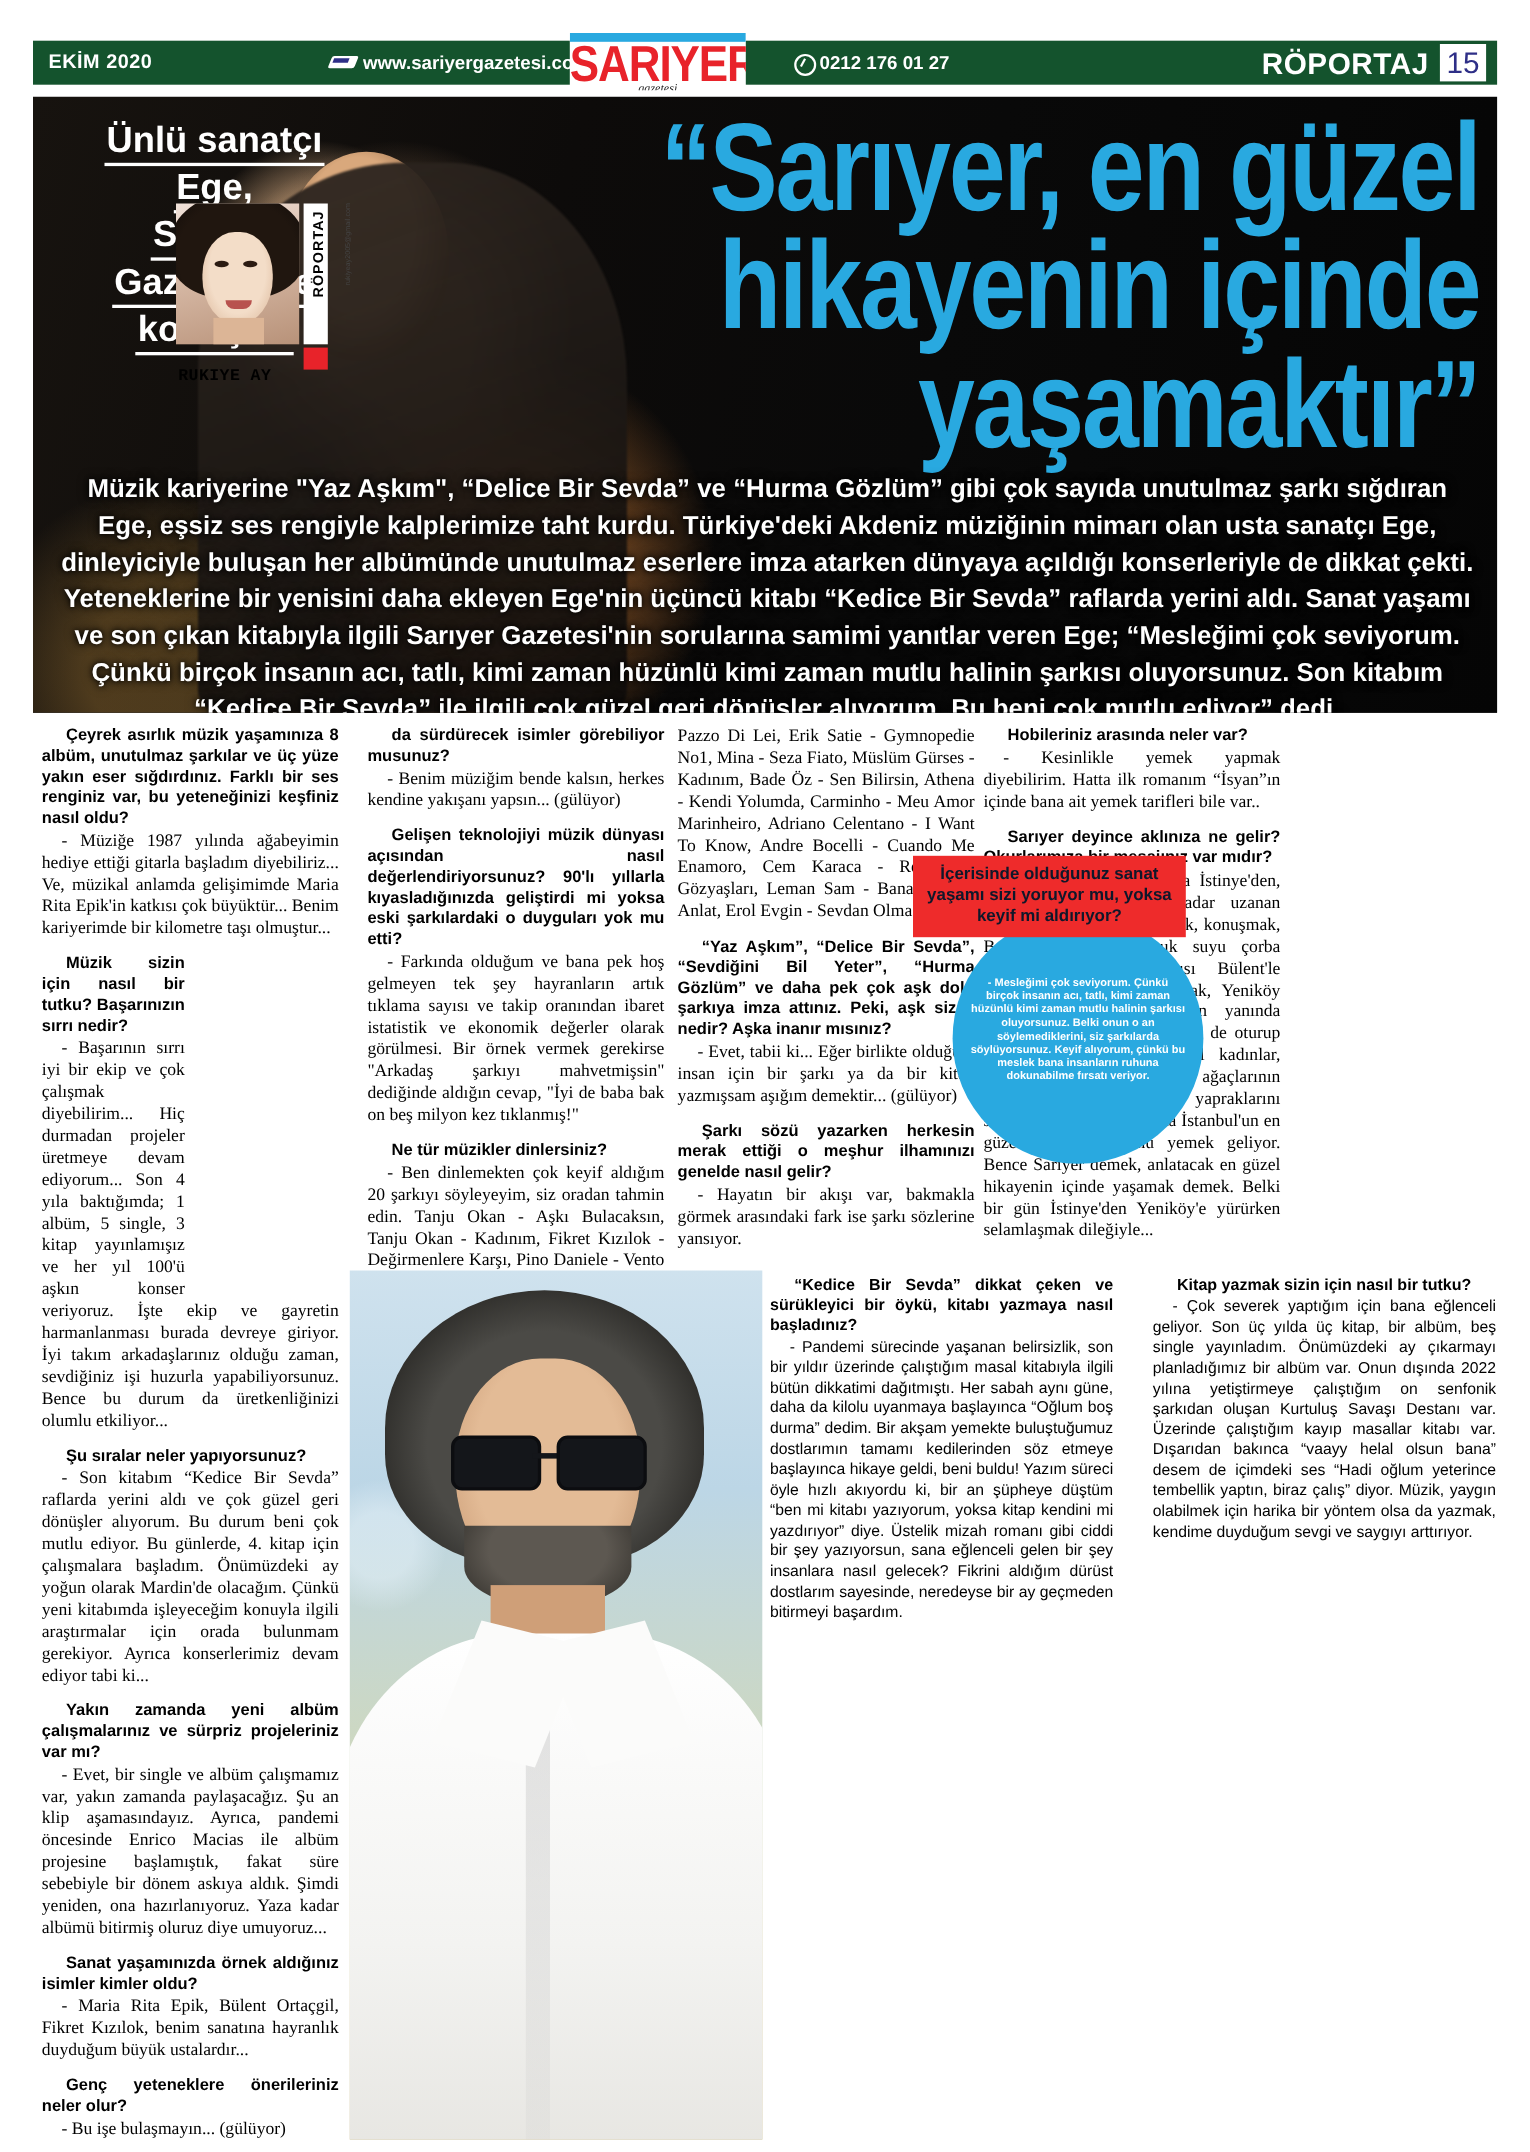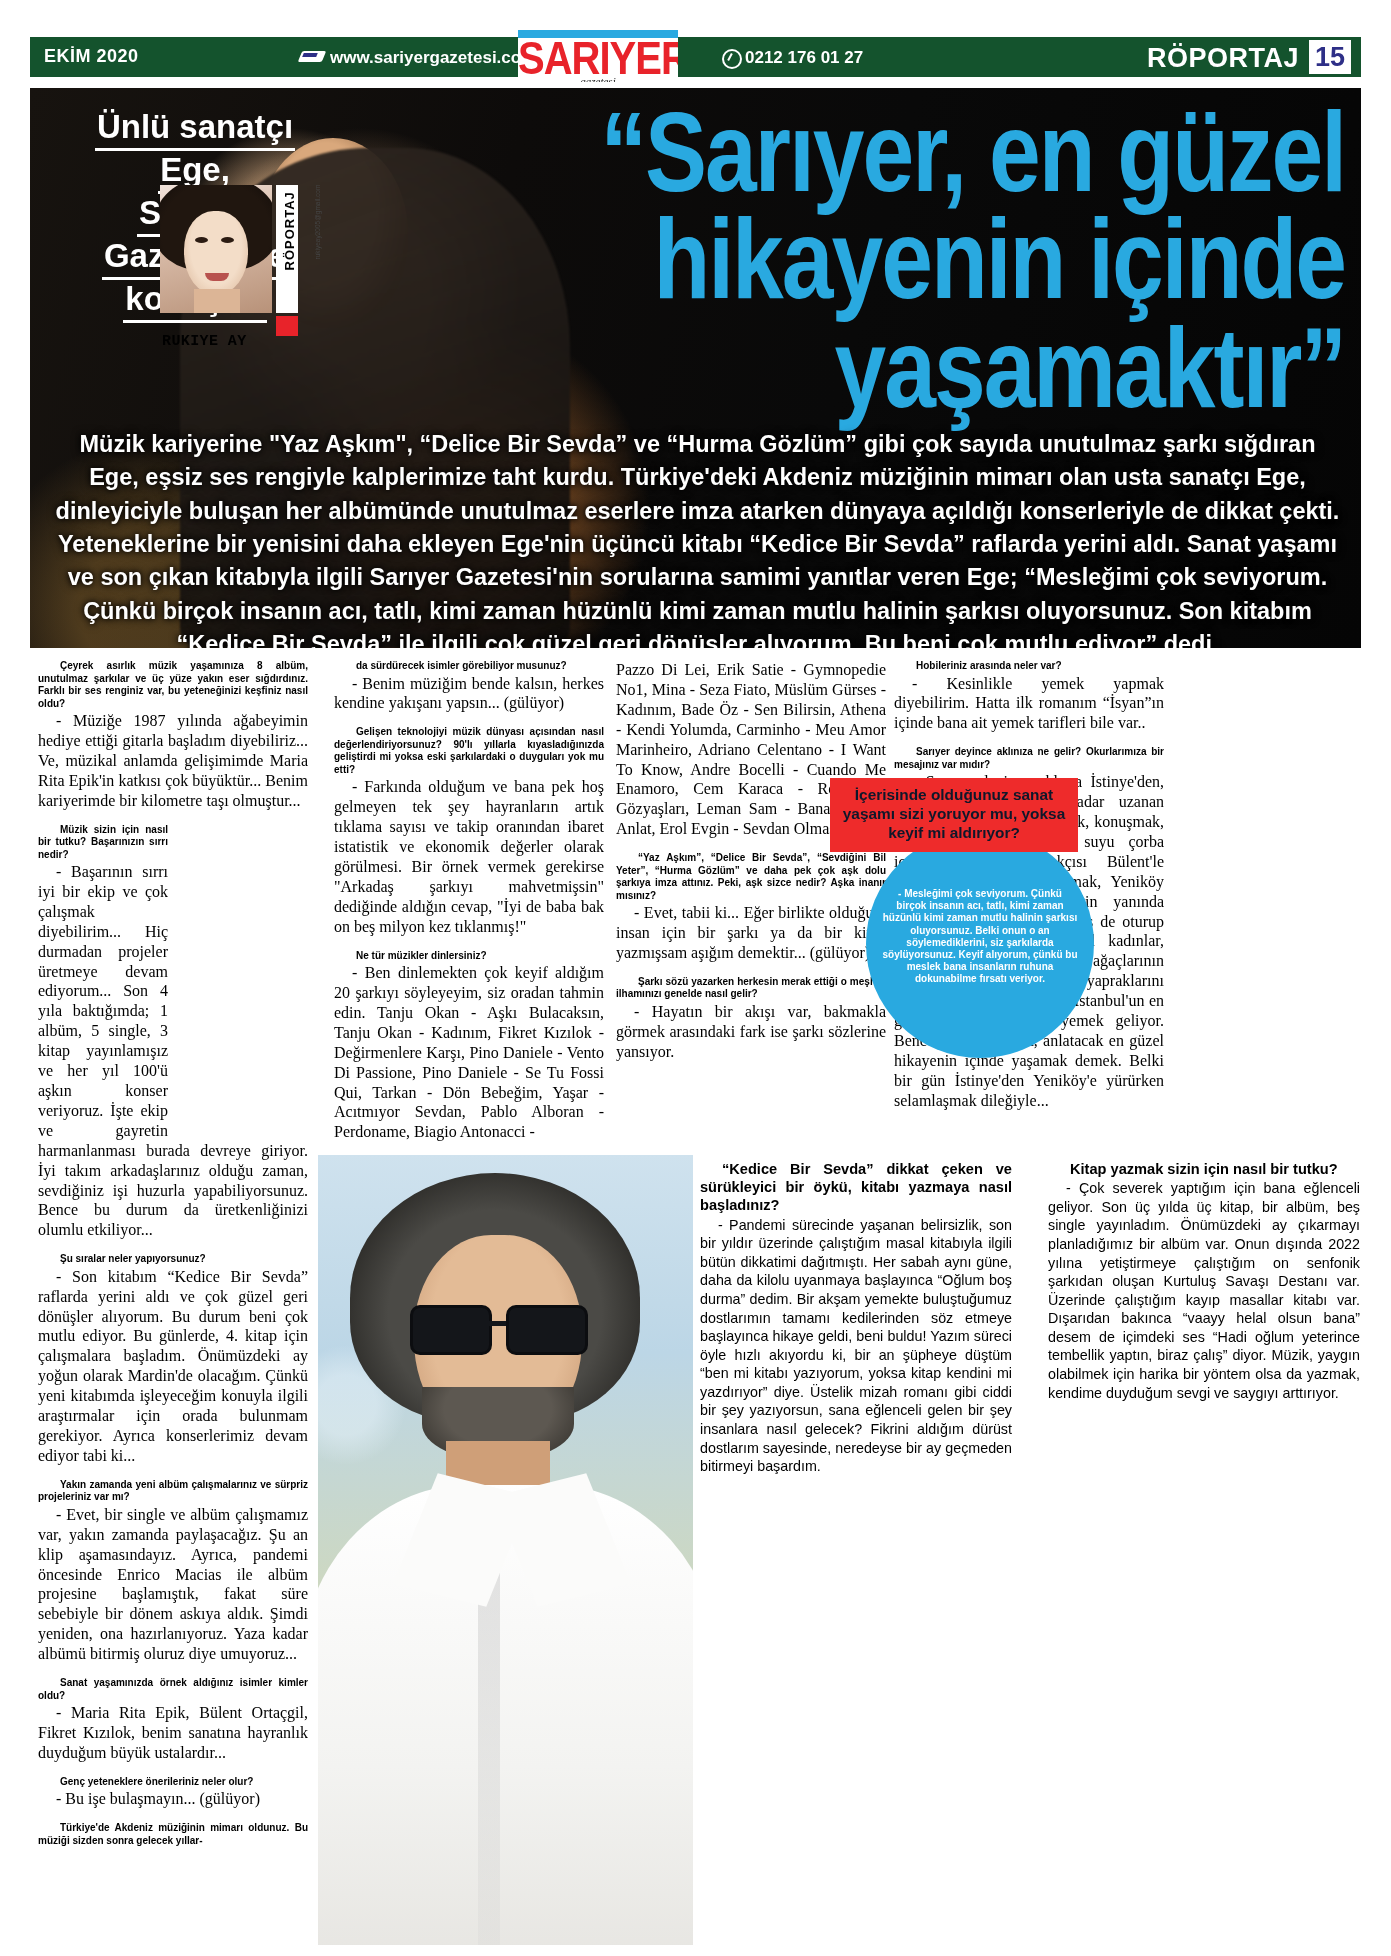--- a/index.html
+++ b/index.html
@@ -55,21 +55,21 @@
     content:"";position:absolute;left:5px;top:2px;width:2px;height:8px;
     background:#fff;transform:rotate(28deg);
   }
   .topbar .tel{position:absolute;left:715px;top:11px;font-size:17px;font-weight:bold;color:#fff;}
   .topbar .section{
     position:absolute;right:62px;top:6px;font-size:27px;font-weight:bold;color:#fff;
     letter-spacing:.5px;
   }
   .pagenum{
     position:absolute;right:10px;top:3px;width:42px;height:34px;background:#fff;
-    color:#2e2f87;font-size:27px;font-weight:bold;text-align:center;line-height:34px;
+    color:#2e2f87;font-size:27px;font-weight:normal;text-align:center;line-height:34px;
   }
 
   
   .hero{
     position:absolute;left:30px;top:88px;width:1331px;height:560px;
     background:#0b0b0b;overflow:hidden;
   }
   .hero-photo{
     position:absolute;left:0;top:0;width:1331px;height:560px;
     background:
@@ -114,21 +114,21 @@
 
   
   .cols{position:absolute;left:38px;top:660px;width:1320px;height:1285px;}
   .col{position:absolute;top:0;width:270px;}
   .c1{left:0;}
   .c2{left:296px;}
   .c3{left:578px;}
   .c4{left:856px;}
 
   .q{
-    font-weight:bold;font-size:10px;line-height:1.25;text-align:justify;
+    font-weight:bold;font-size:15px;line-height:1.25;text-align:justify;
     margin:0 0 1px 0;text-indent:22px;font-family:"Liberation Sans",sans-serif;
   }
   .a{
     font-family:"Liberation Serif",serif;font-size:16px;line-height:1.245;
     text-align:justify;margin:0 0 13px 0;text-indent:18px;
   }
   .a.cont{text-indent:0;}
 
   
   .author{

